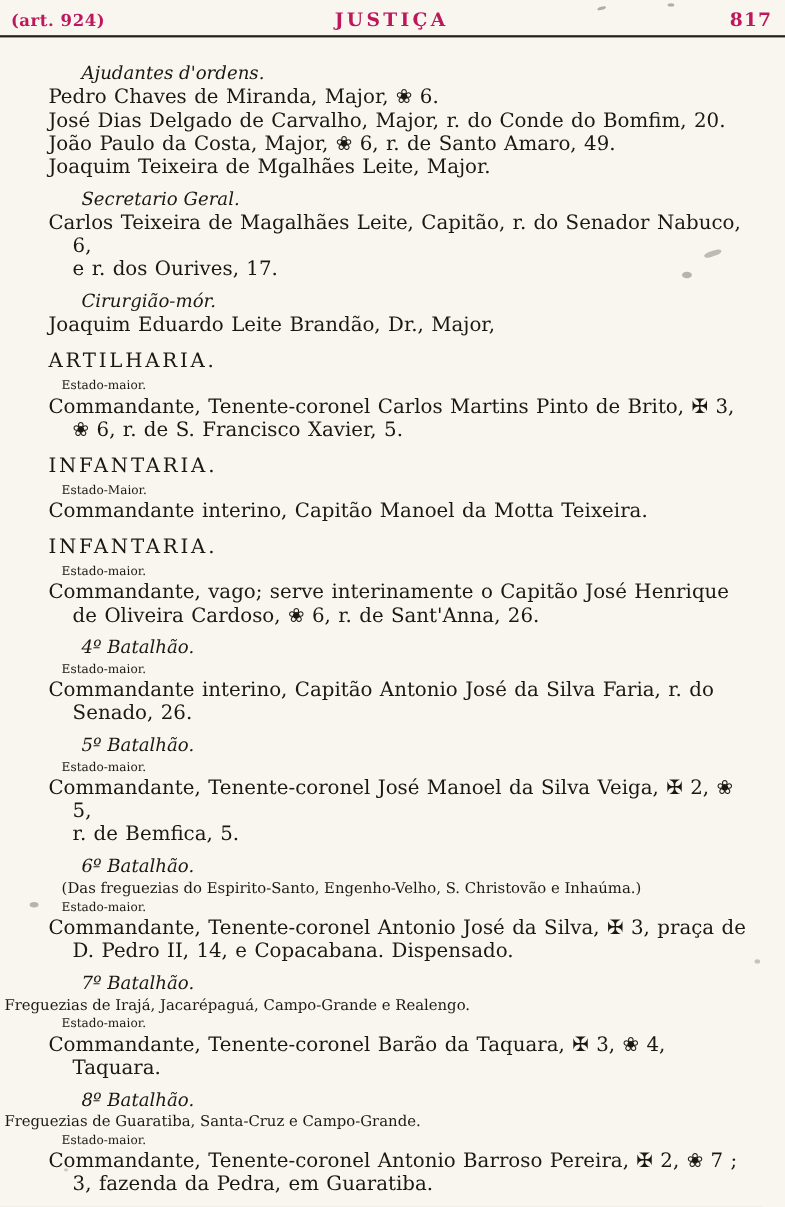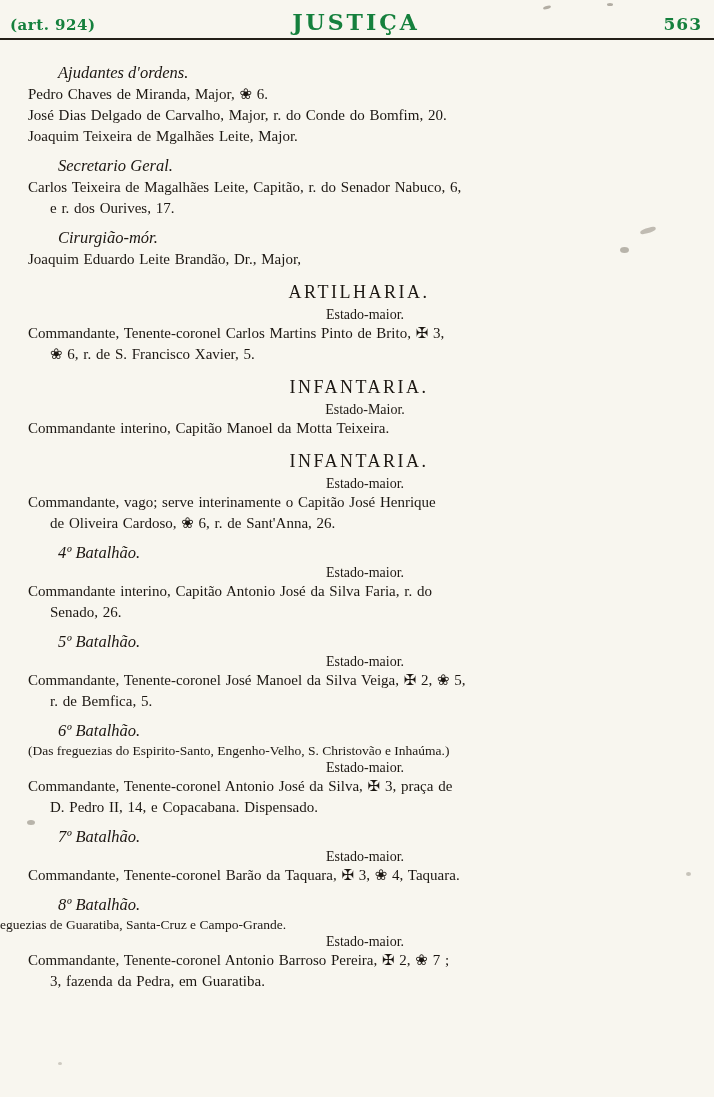--- a/index.html
+++ b/index.html
@@ -17,56 +17,56 @@
     overflow: hidden;
   }
   
   .header {
     display: grid;
     grid-template-columns: 1fr auto 1fr;
     align-items: baseline;
     padding: 9px 12px 3px 10px;
     border-bottom: 2px solid #241f18;
     font-weight: bold;
-    color: #15803d;
+    color: #be185d;
   }
   .header .article { justify-self: start; font-size: 15px; letter-spacing: .5px; }
-  .header .title   { justify-self: center; font-size: 22px; letter-spacing: 3px; }
+  .header .title   { justify-self: center; font-size: 17px; letter-spacing: 3px; }
   .header .pageno  { justify-self: end; font-size: 17px; letter-spacing: 1px; }
   
-  .docbody { padding: 14px 24px 0 28px; font-family: Liberation Serif, serif; }
-  .blk { margin: 0; font-size: 15px; line-height: 21px; }
+  .docbody { padding: 14px 24px 0 44px; }
+  .blk { margin: 0; font-size: 18px; line-height: 21px; }
   .subhead {
     font-style: italic;
     font-size: 16.5px;
     margin: 8px 0 1px 30px;
   }
   .entry {
     white-space: pre-line;      
     padding-left: 22px;
     text-indent: -22px;         
     word-spacing: 1px;
   }
   .section-title {
-    text-align: center;
+    text-align: left;
     font-size: 18px;
     letter-spacing: 2.5px;
     margin: 12px 0 3px;
     font-weight: normal;
   }
   .staff-label {
-    font-size: 14px;
+    font-size: 11px;
     line-height: 16px;
     margin-left: 12px;
     padding-top: 1px;
-    text-align: center;
   }
   .parish-note {
     font-size: 13.5px;
     line-height: 16px;
+    margin-left: 12px;
     padding-top: 1px;
   }
   .parish-note.flush { margin-left: -40px; }
   
   .speck {
     position: absolute;
     background: #6b6357;
     border-radius: 50%;
     opacity: .5;
   }
@@ -86,27 +86,28 @@
   <span class="speck s2"></span>
   <span class="speck s3"></span>
   <span class="speck s4"></span>
   <span class="speck s5"></span>
   <span class="speck s6"></span>
   <span class="speck s7"></span>
 
   <header class="header">
     <span class="article">(art. 924)</span>
     <span class="title">JUSTIÇA</span>
-    <span class="pageno">563</span>
+    <span class="pageno">817</span>
   </header>
 
   <main class="docbody" id="document-body">
       <p class="blk subhead">Ajudantes d'ordens.</p>
       <p class="blk entry">Pedro Chaves de Miranda, Major, ❀ 6.</p>
       <p class="blk entry">José Dias Delgado de Carvalho, Major, r. do Conde do Bomfim, 20.</p>
+      <p class="blk entry">João Paulo da Costa, Major, ❀ 6, r. de Santo Amaro, 49.</p>
       <p class="blk entry">Joaquim Teixeira de Mgalhães Leite, Major.</p>
       <p class="blk subhead">Secretario Geral.</p>
       <p class="blk entry">Carlos Teixeira de Magalhães Leite, Capitão, r. do Senador Nabuco, 6,
 e r. dos Ourives, 17.</p>
       <p class="blk subhead">Cirurgião-mór.</p>
       <p class="blk entry">Joaquim Eduardo Leite Brandão, Dr., Major,</p>
       <p class="blk section-title">ARTILHARIA.</p>
       <p class="blk staff-label">Estado-maior.</p>
       <p class="blk entry">Commandante, Tenente-coronel Carlos Martins Pinto de Brito, ✠ 3,
 ❀ 6, r. de S. Francisco Xavier, 5.</p>
@@ -124,20 +125,21 @@
       <p class="blk subhead">5º Batalhão.</p>
       <p class="blk staff-label">Estado-maior.</p>
       <p class="blk entry">Commandante, Tenente-coronel José Manoel da Silva Veiga, ✠ 2, ❀ 5,
 r. de Bemfica, 5.</p>
       <p class="blk subhead">6º Batalhão.</p>
       <p class="blk parish-note">(Das freguezias do Espirito-Santo, Engenho-Velho, S. Christovão e Inhaúma.)</p>
       <p class="blk staff-label">Estado-maior.</p>
       <p class="blk entry">Commandante, Tenente-coronel Antonio José da Silva, ✠ 3, praça de
 D. Pedro II, 14, e Copacabana. Dispensado.</p>
       <p class="blk subhead">7º Batalhão.</p>
+      <p class="blk parish-note flush">Freguezias de Irajá, Jacarépaguá, Campo-Grande e Realengo.</p>
       <p class="blk staff-label">Estado-maior.</p>
       <p class="blk entry">Commandante, Tenente-coronel Barão da Taquara, ✠ 3, ❀ 4, Taquara.</p>
       <p class="blk subhead">8º Batalhão.</p>
       <p class="blk parish-note flush">Freguezias de Guaratiba, Santa-Cruz e Campo-Grande.</p>
       <p class="blk staff-label">Estado-maior.</p>
       <p class="blk entry">Commandante, Tenente-coronel Antonio Barroso Pereira, ✠ 2, ❀ 7 ;
 3, fazenda da Pedra, em Guaratiba.</p>
     </main>
 </div>
 

